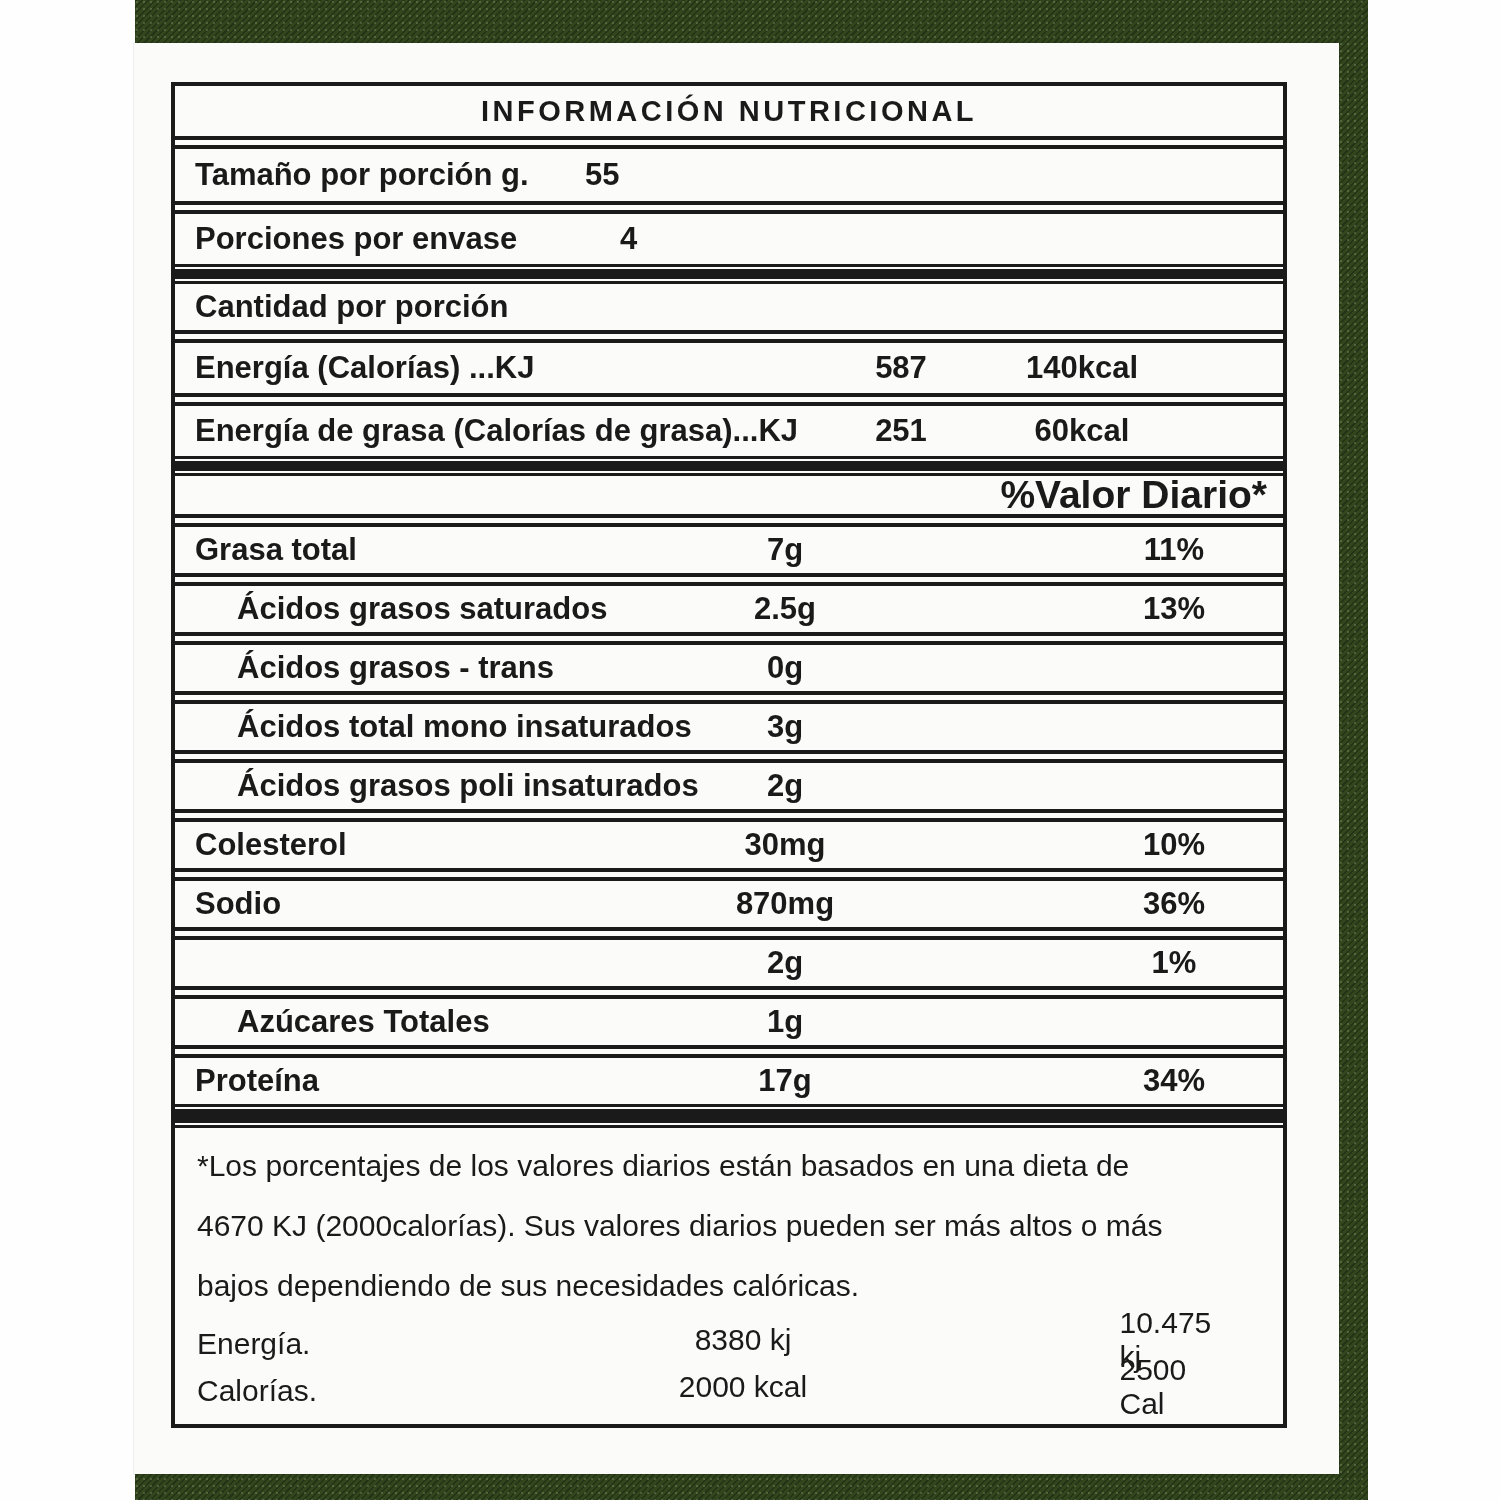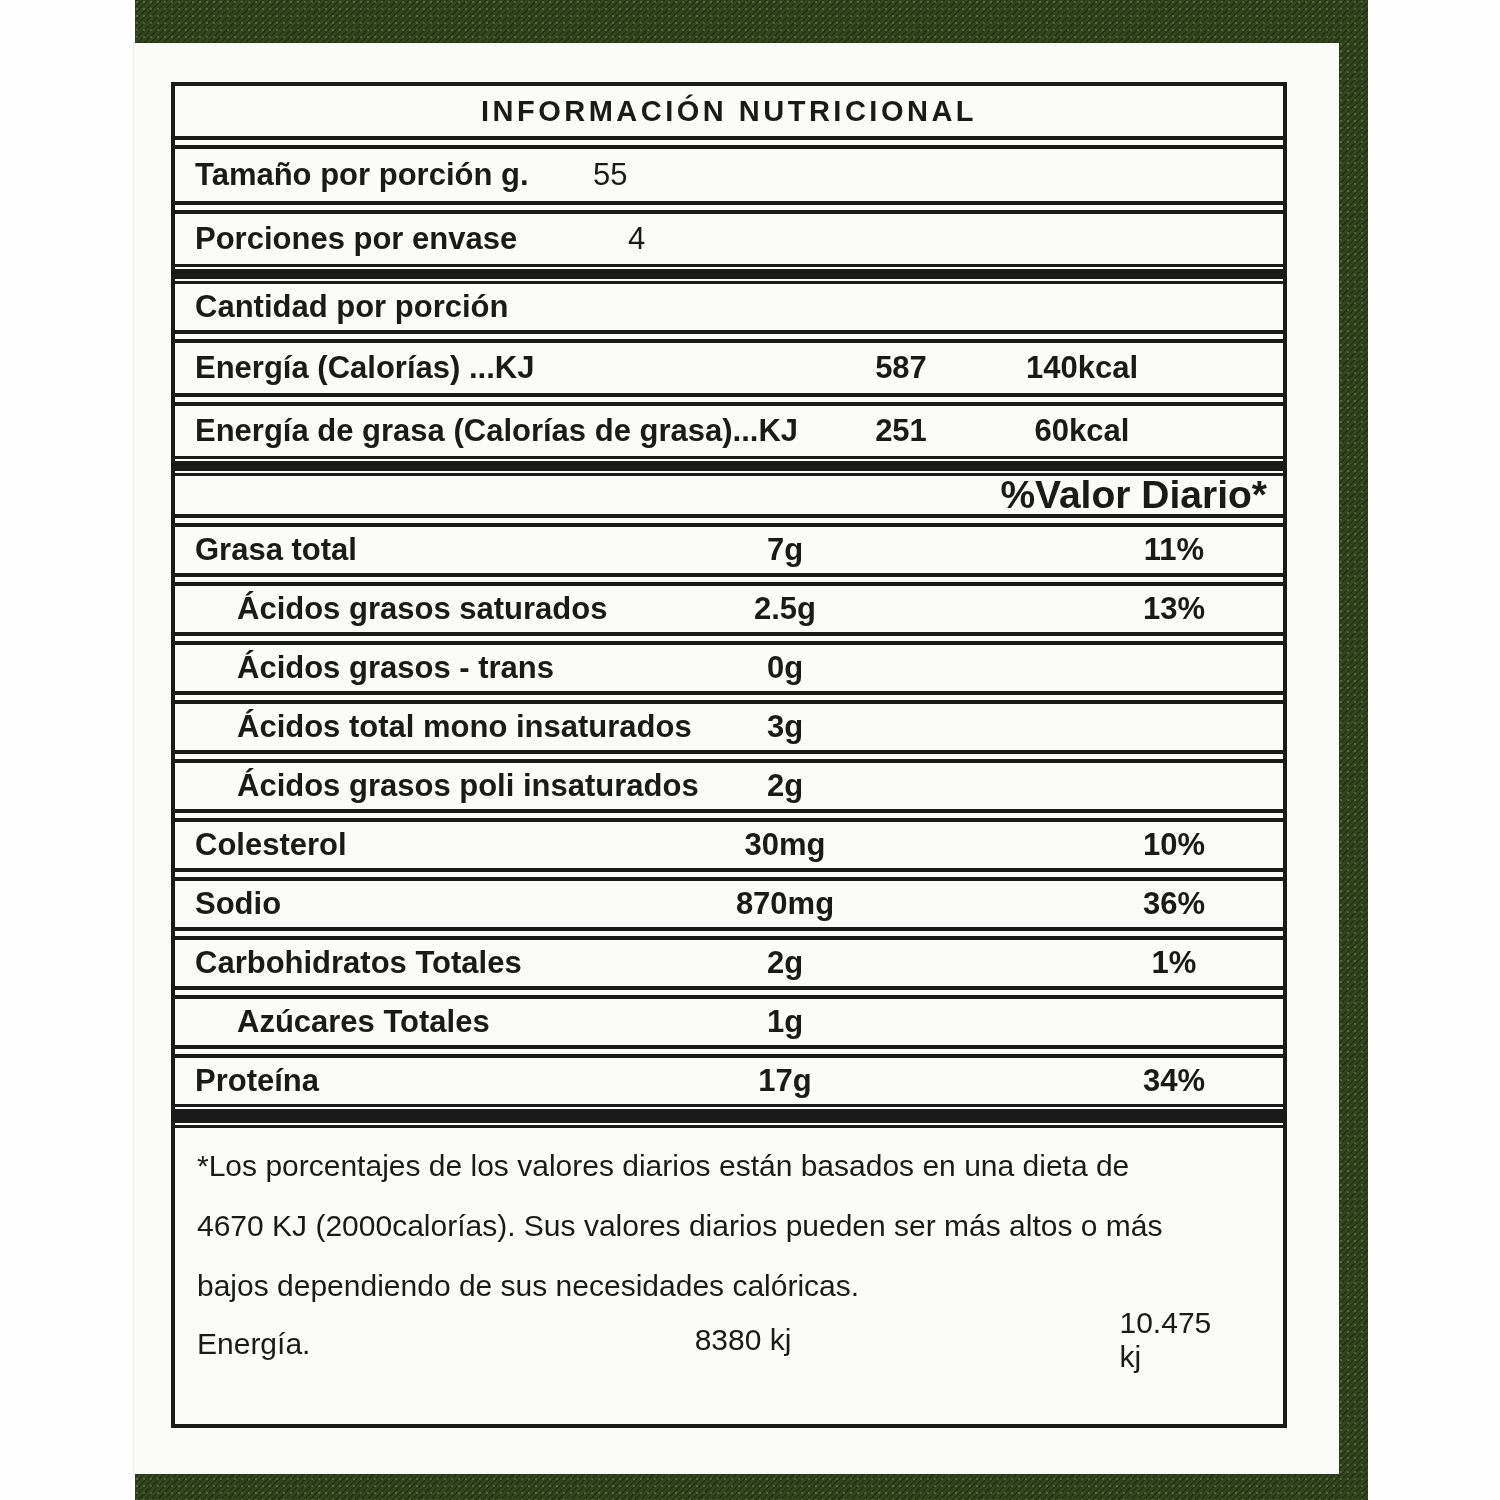--- a/index.html
+++ b/index.html
@@ -44,21 +44,21 @@
 
   .row{position:relative;display:flex;align-items:center;font-size:31px;font-weight:600;}
   .lbl{margin-left:20px;white-space:nowrap;}
   .indent .lbl{margin-left:62px;}
   .b .lbl{font-weight:700;}
 
   .r-title{height:50px;justify-content:center;}
   .r-title span{font-size:29px;font-weight:700;letter-spacing:3.5px;}
   .r-serving{height:52px;}
   .r-servings{height:50px;}
-  .val{position:absolute;font-weight:400;margin-left:8px;}
+  .val{position:absolute;font-weight:700;}
   .r-serving .val{left:410px;}
   .r-servings .val{left:445px;}
   .r-amount{height:46px;}
   .r-energy{height:50px;}
   .kj{position:absolute;left:726px;transform:translateX(-50%);}
   .kcal{position:absolute;left:907px;transform:translateX(-50%);}
   .r-dvh{height:38px;justify-content:flex-end;padding-right:16px;font-size:39px;}
   .r-nutrient{height:46px;}
   .amt{position:absolute;left:610px;transform:translateX(-50%);font-weight:700;}
   .dv{position:absolute;left:999px;transform:translateX(-50%);font-weight:700;}
@@ -164,21 +164,20 @@
       <div class="sep"></div>
 
       <div class="row r-nutrient">
         <span class="lbl">Sodio</span>
         <span class="amt">870mg</span>
         <span class="dv">36%</span>
       </div>
       <div class="sep"></div>
 
       <div class="row r-nutrient">
-        <span class="lbl">Carbohidratos Totales</span>
         <span class="amt">2g</span>
         <span class="dv">1%</span>
       </div>
       <div class="sep"></div>
 
       <div class="row r-nutrient indent">
         <span class="lbl">Azúcares Totales</span>
         <span class="amt">1g</span>
         <span class="dv"></span>
       </div>
@@ -194,17 +193,22 @@
       <div class="footer">
         <div class="fn">*Los porcentajes de los valores diarios están basados en una dieta de</div>
         <div class="fn">4670 KJ (2000calorías). Sus valores diarios pueden ser más altos o más</div>
         <div class="fn">bajos dependiendo de sus necesidades calóricas.</div>
 
         <div class="ref-row">
           <span class="ref-lbl">Energía.</span>
           <span class="c1">8380 kj</span>
           <span class="c2">10.475 kj</span>
         </div>
+        <div class="ref-row">
+          <span class="ref-lbl">Calorías.</span>
+          <span class="c1">2000 kcal</span>
+          <span class="c2">2500 Cal</span>
+        </div>
       </div>
 
     </div>
   </div>
 </div>
 
 </body></html>

